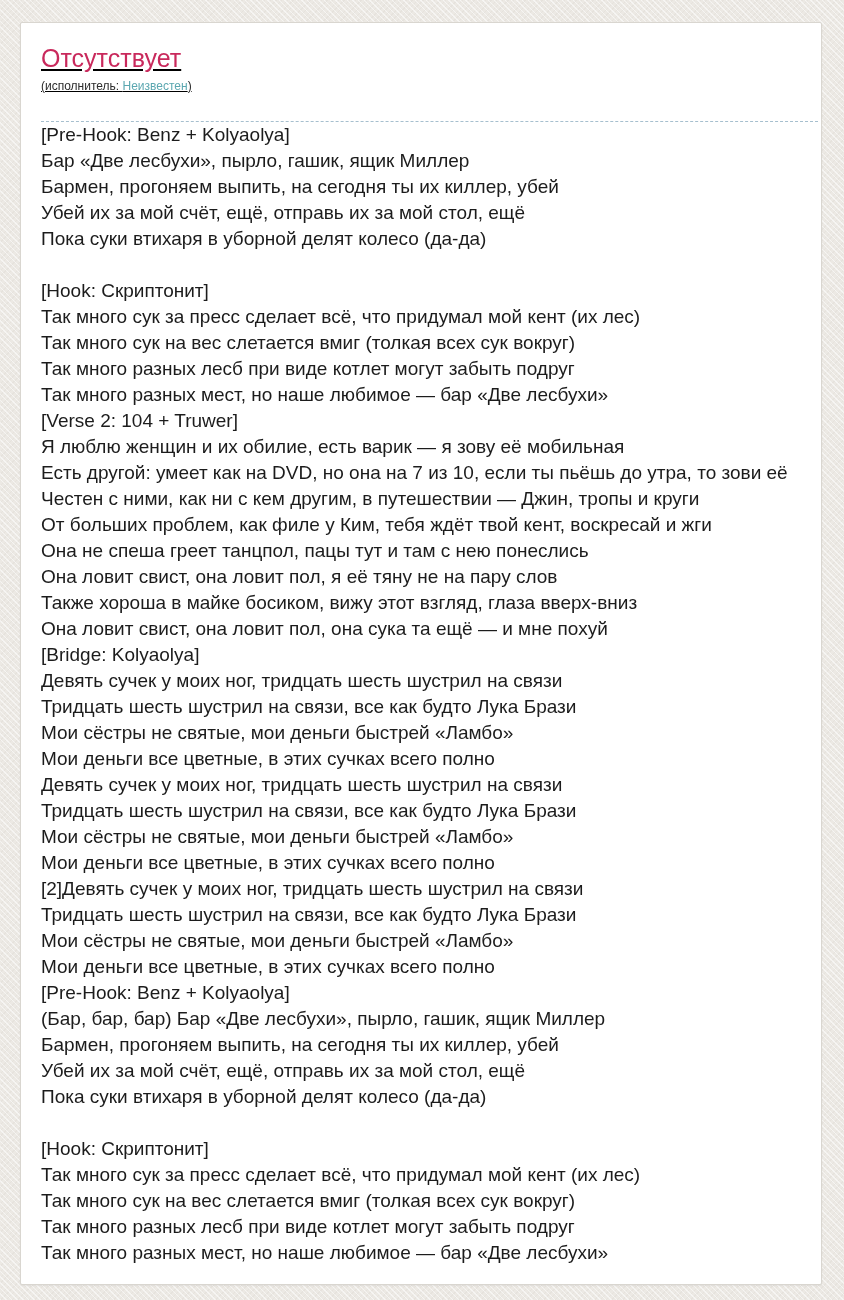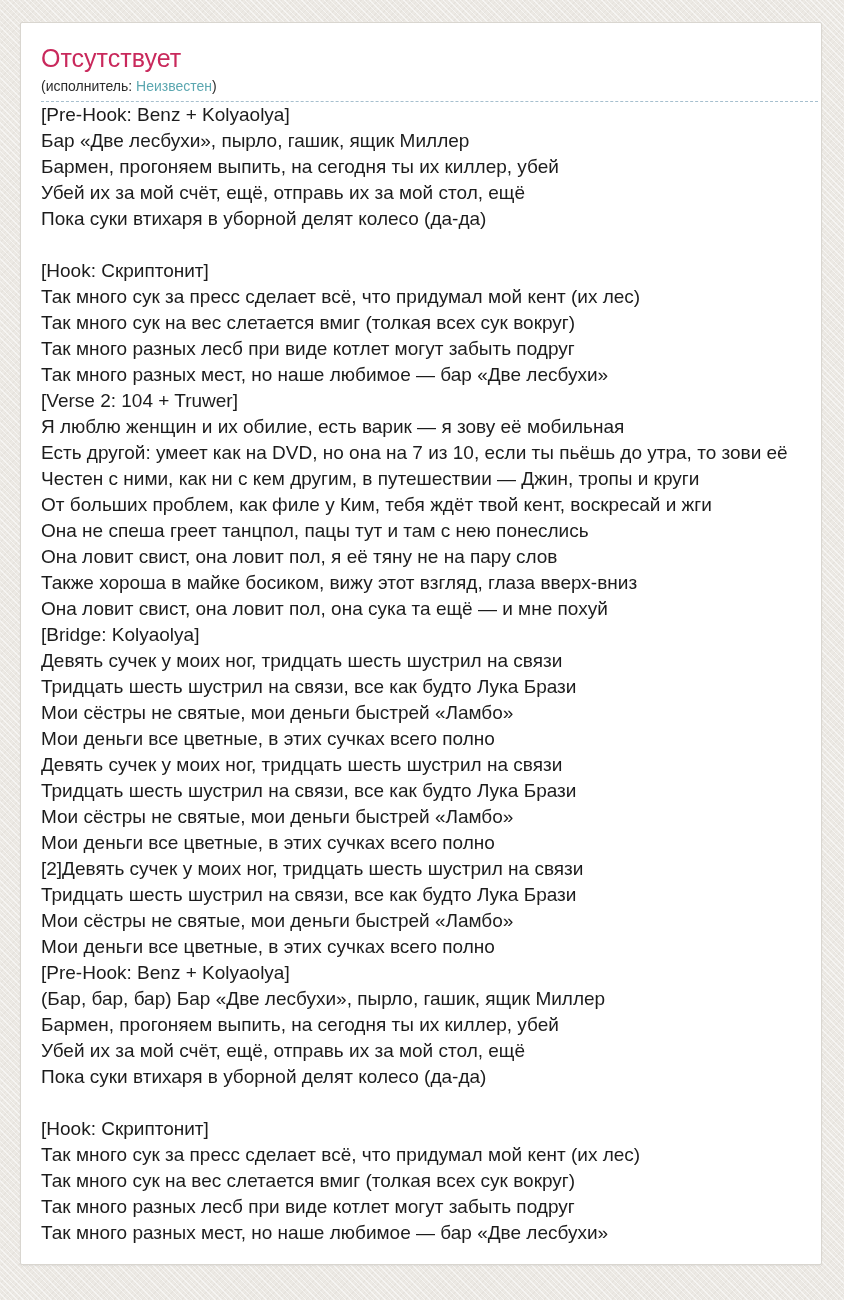--- a/index.html
+++ b/index.html
@@ -22,31 +22,32 @@
     margin: 22px 22px 0 20px;
     background: #ffffff;
     border: 1px solid #d9d6d0;
     border-radius: 2px;
     box-shadow: 0 1px 2px rgba(0,0,0,0.06);
     padding: 12px 3px 18px 20px;
   }
   .header {
     padding: 6px 0 5px 0;
     border-bottom: 1px dashed #a6bfce;
+    text-decoration: underline;
   }
   h1.title {
     margin: 2px 0 3px 0;
     font-size: 25px;
     line-height: 30px;
     font-weight: normal;
     color: #c9295c;
   }
   p.artist {
-    margin: 0 0 0 0;
-    font-size: 14px;
+    margin: 0 0 20px 0;
+    font-size: 12px;
     line-height: 20px;
     color: #2b2b2b;
   }
   a.artist-link {
     color: #5ba7b0;
     text-decoration: none;
     cursor: pointer;
   }
   .lyrics {
     font-size: 19px;

